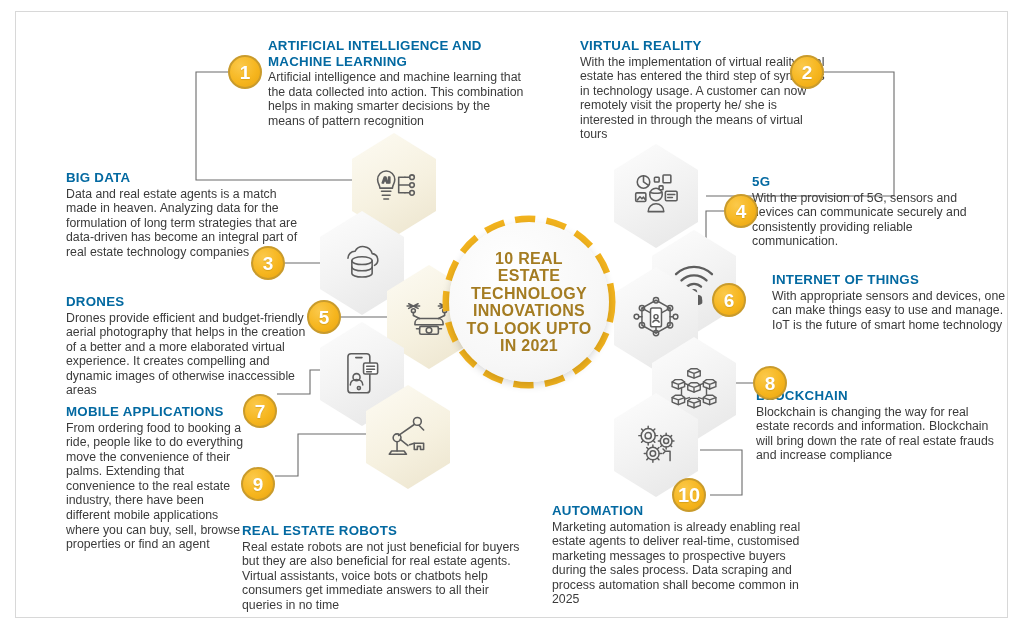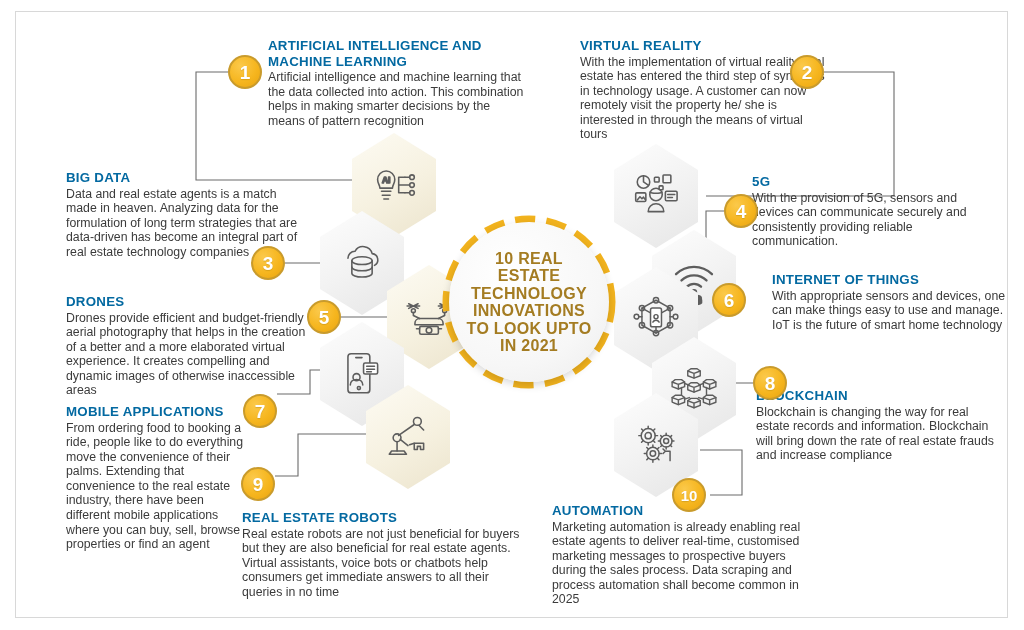--- a/index.html
+++ b/index.html
@@ -79,21 +79,21 @@
     box-sizing:border-box;
     color:#ffffff;
     font-family:"Liberation Sans", sans-serif;
     font-weight:bold;
     font-size:19px;
     display:flex;align-items:center;justify-content:center;
     line-height:1;
     z-index:6;
     text-shadow:0 1px 1px rgba(160,120,10,.35);
   }
-  .badge.wide{font-size:15px;}
+  .badge.wide{font-size:20px;}
 
   
   .block{position:absolute;z-index:5;}
   .block h3{
     margin:0 0 1px 0;
     font-family:"Liberation Sans", sans-serif;
     font-weight:bold;
     font-size:13.3px;
     line-height:15.5px;
     letter-spacing:.25px;
@@ -371,21 +371,21 @@
   <div class="block" style="left:66px;top:404px;width:180px;">
     <h3>MOBILE APPLICATIONS</h3>
     <p>From ordering food to booking a ride, people like to do everything move the convenience of their palms. Extending that convenience to the real estate industry, there have been different mobile applications where you can buy, sell, browse properties or find an agent</p>
   </div>
 
   <div class="block" style="left:756px;top:388px;width:242px;">
     <h3>BLOCKCHAIN</h3>
     <p>Blockchain is changing the way for real estate records and information. Blockchain will bring down the rate of real estate frauds and increase compliance</p>
   </div>
 
-  <div class="block" style="left:242px;top:510px;width:290px;">
+  <div class="block" style="left:242px;top:523px;width:290px;">
     <h3>REAL ESTATE ROBOTS</h3>
     <p>Real estate robots are not just beneficial for buyers but they are also beneficial for real estate agents. Virtual assistants, voice bots or chatbots help consumers get immediate answers to all their queries in no time</p>
   </div>
 
   <div class="block" style="left:552px;top:503px;width:256px;">
     <h3>AUTOMATION</h3>
     <p>Marketing automation is already enabling real estate agents to deliver real-time, customised marketing messages to prospective buyers during the sales process. Data scraping and process automation shall become  common in 2025</p>
   </div>
 
 </div>

